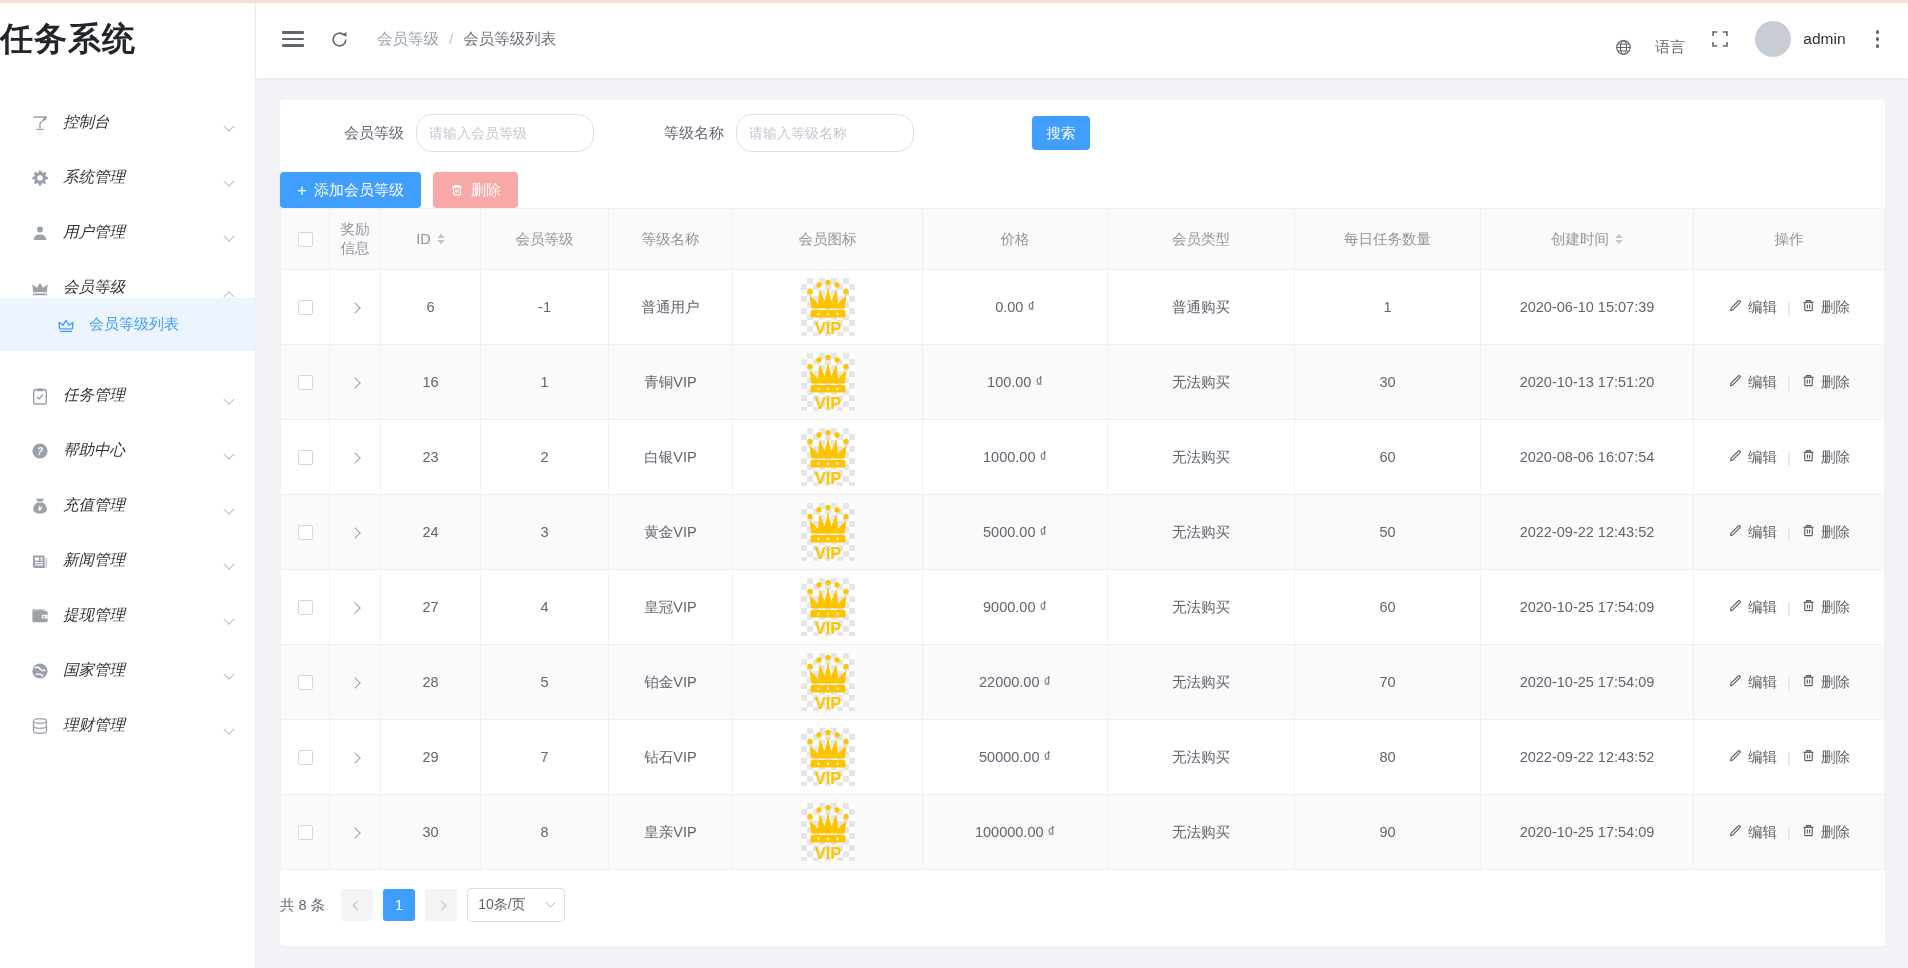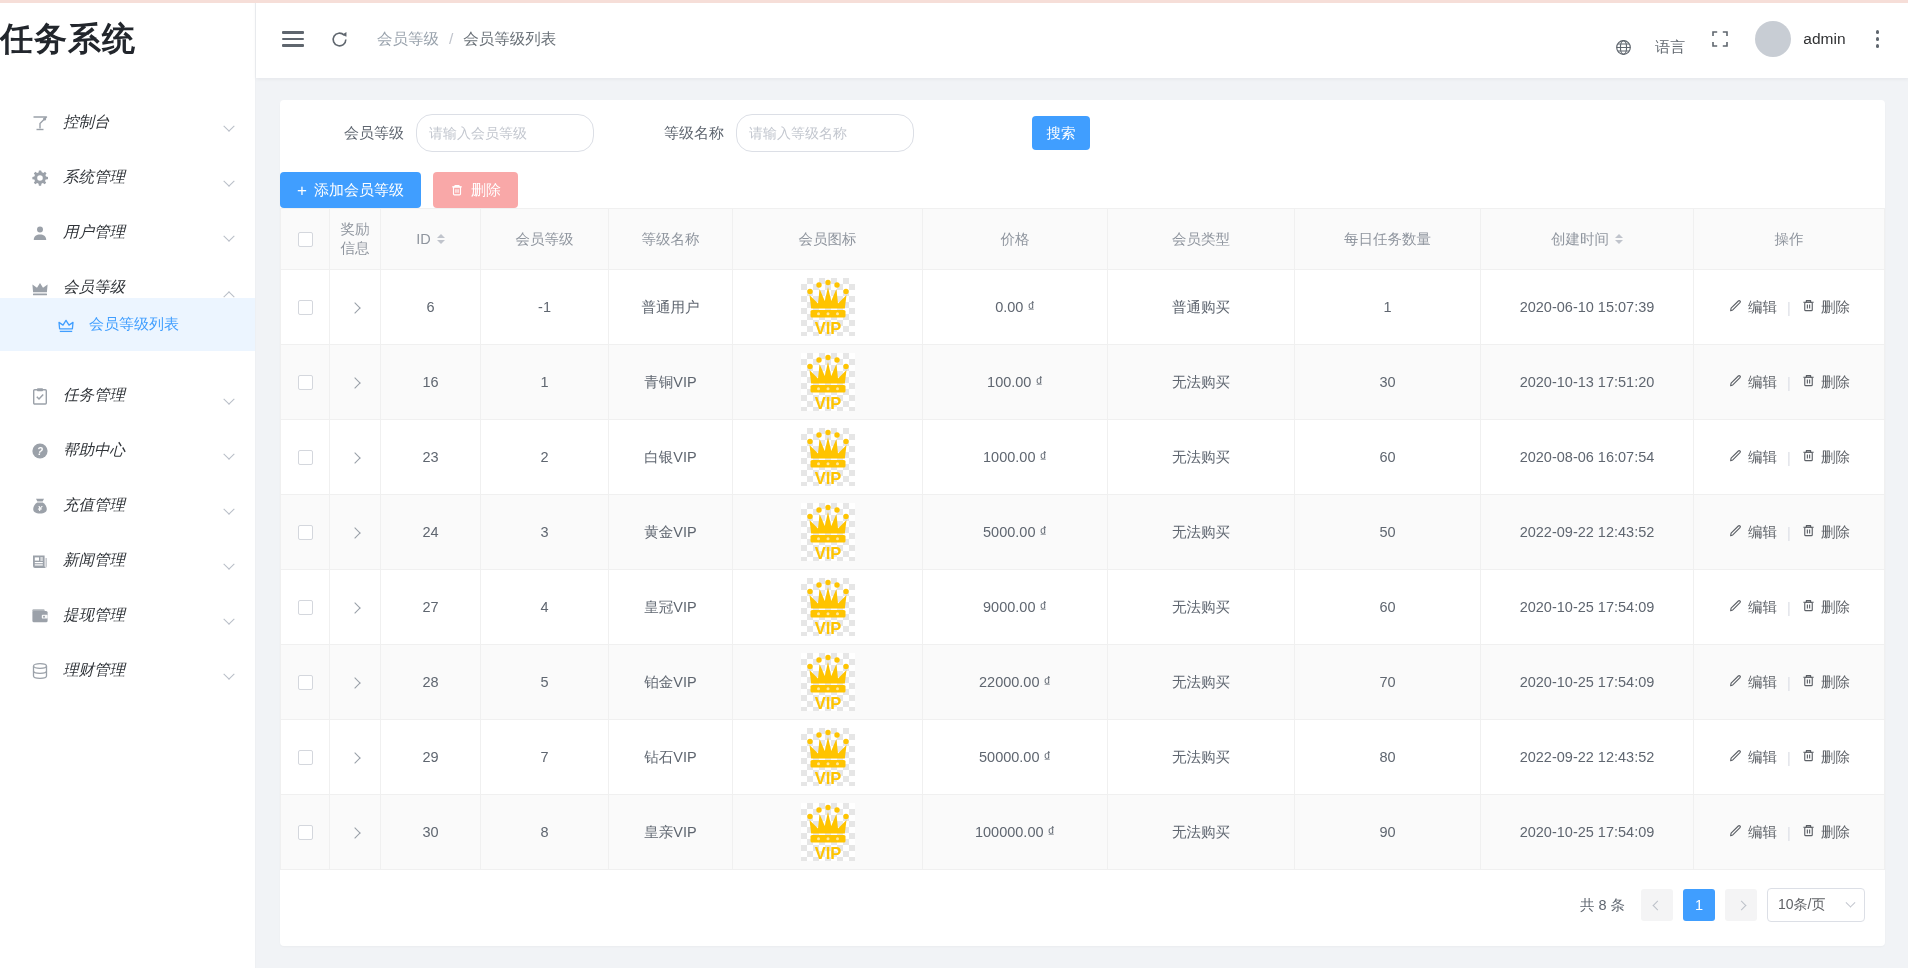--- a/index.html
+++ b/index.html
@@ -76,21 +76,21 @@
   .vip { width:54px; height:58px; margin:0 auto; background-color:#fff;
     background-image:linear-gradient(45deg,#e6e6e6 25%,transparent 25%,transparent 75%,#e6e6e6 75%),
                      linear-gradient(45deg,#e6e6e6 25%,transparent 25%,transparent 75%,#e6e6e6 75%);
     background-size:12px 12px; background-position:0 0,6px 6px; }
 
   .op-link { color:#5c6066; display:inline-flex; align-items:center; gap:5px; cursor:pointer; }
   .op-link svg { width:15px; height:15px; }
   .op-div { color:#dcdfe6; margin:0 10px; }
 
   
-  .pagination { display:flex; align-items:center; justify-content:flex-end; gap:10px; padding:18px 20px 0 0; }
+  .pagination { display:flex; align-items:center; gap:10px; padding:18px 20px 0 0; }
   .pg-total { font-size:14.5px; color:#5f6670; margin-right:6px; }
   .pg-btn { width:32px; height:32px; background:#f4f4f5; border-radius:3px; display:flex; align-items:center; justify-content:center; cursor:pointer; }
   .pg-btn .chev { border-color:#bcc1c9; width:7px; height:7px; }
   .chev.left { transform:rotate(135deg); }
   .chev.right { transform:rotate(-45deg); }
   .pg-page { width:32px; height:32px; background:#409EFF; color:#fff; border-radius:3px; display:flex; align-items:center; justify-content:center; font-size:14.5px; cursor:pointer; }
   .pg-size { width:98px; height:34px; border:1px solid #dcdfe6; border-radius:4px; display:flex; align-items:center; justify-content:space-between; padding:0 10px; font-size:14px; color:#606266; cursor:pointer; background:#fff; }
   .pg-size .chev { width:7px; height:7px; border-color:#c0c4cc; transform:rotate(45deg) translate(-2px,-2px); }
 </style>
 </head>
@@ -213,20 +213,33 @@
           <svg viewBox="0 0 18 18">
             <g fill="currentColor">
               <rect x="1.4" y="2.2" width="12.2" height="3" rx="1" opacity="0.8"></rect>
               <rect x="1.4" y="4" width="15.2" height="11.2" rx="1.5"></rect>
             </g>
             <rect x="10.8" y="7.8" width="5.8" height="3.8" rx="0.9" fill="#fff" opacity="0.92"></rect>
             <circle cx="13" cy="9.7" r="1" fill="currentColor"></circle>
           </svg>
         </span>
         <span class="mi-label">提现管理</span>
+        <i class="chev down"></i>
+      </div>
+      <div class="menu-item">
+        <span class="mi-icon">
+          <svg viewBox="0 0 18 18">
+            <circle cx="9" cy="9" r="7.6" fill="currentColor"></circle>
+            <g fill="none" stroke="#fff" stroke-width="1.4">
+              <path d="M3.8 6.2c2.2-2 4.2-.8 5.2.6 1 1.5 3 2.2 5.4 1.2"></path>
+              <path d="M4.6 12.6c2.6-1.2 5.8-.2 7.4 1.6"></path>
+            </g>
+          </svg>
+        </span>
+        <span class="mi-label">国家管理</span>
         <i class="chev down"></i>
       </div>
       <div class="menu-item">
         <span class="mi-icon">
           <svg viewBox="0 0 18 18">
             <g fill="none" stroke="currentColor" stroke-width="1.3">
               <ellipse cx="9" cy="4" rx="6.5" ry="2.3"></ellipse>
               <path d="M2.5 4v5c0 1.3 2.9 2.3 6.5 2.3s6.5-1 6.5-2.3V4"></path>
               <path d="M2.5 9v5c0 1.3 2.9 2.3 6.5 2.3s6.5-1 6.5-2.3V9"></path>
             </g>

